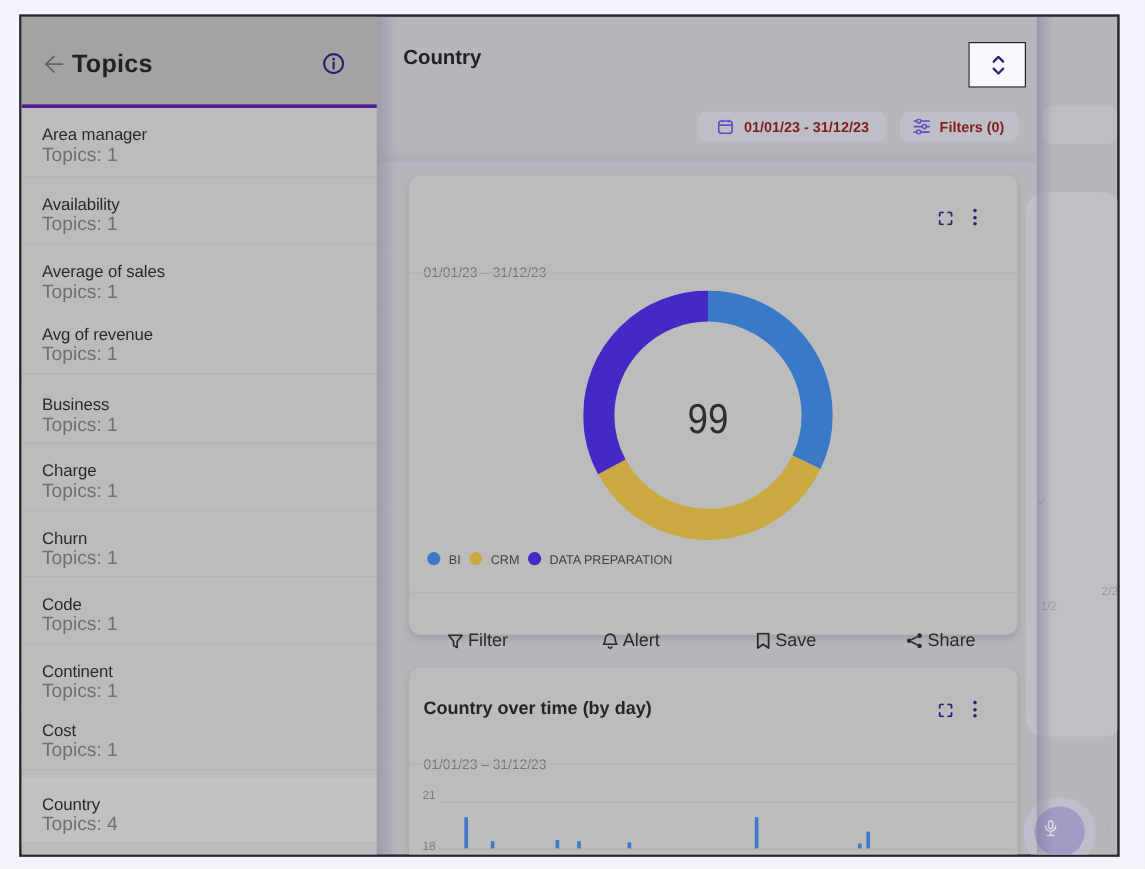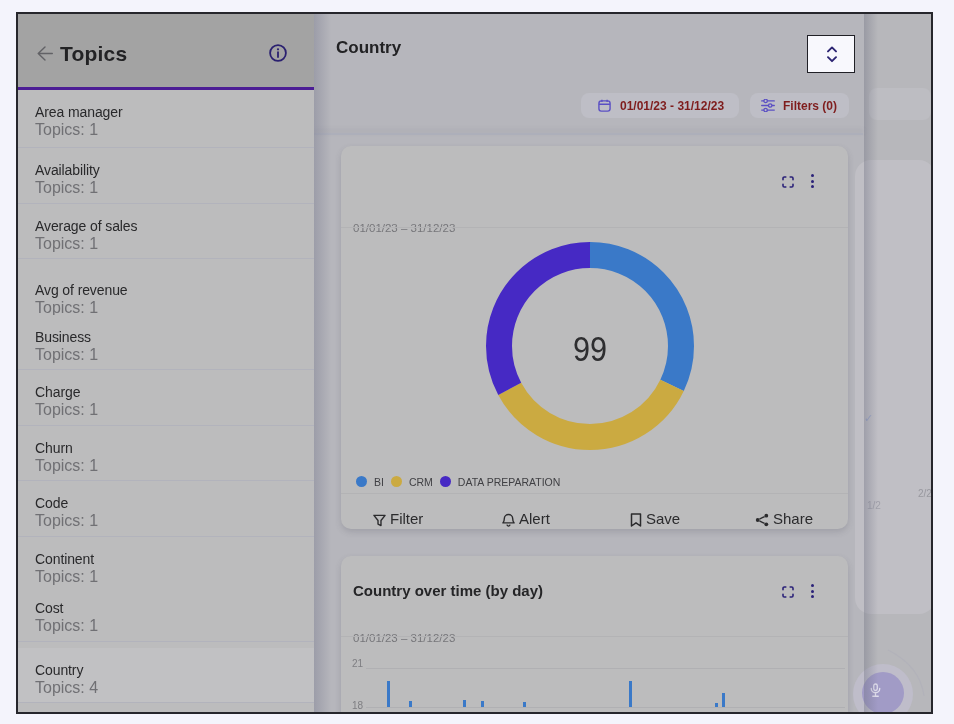--- a/index.html
+++ b/index.html
@@ -30,25 +30,25 @@
   .card { position:absolute; left:323px; width:507px; background:#bcbcbd; border-radius:10px; box-shadow:0 3px 6px rgba(60,60,80,0.18); }
   .card1 { top:132px; height:383px; }
   .card2 { top:542px; height:230px; }
   .c-title { position:absolute; left:12px; top:26px; font-size:15px; font-weight:bold; color:#252527; }
   .c-sub { position:absolute; left:12px; top:52px; font-size:11.5px; color:#76767a;margin-top:24px; }
   .c-sep { position:absolute; left:0; width:507px; height:1px; background:#b3b3b5; }
   .c-icons { position:absolute; top:30px; }
 
   
   .dot { display:inline-block; width:11px; height:11px; border-radius:50%; vertical-align:-1px; }
-  .legend { position:absolute; left:15px; top:330px; font-size:10.5px; color:#404044;text-align:center; }
+  .legend { position:absolute; left:15px; top:314px; font-size:10.5px; color:#404044;text-align:center; }
   .legend span.lbl { margin-right:7px; margin-left:7px; }
 
   
-  .actions { position:absolute; left:0; top:352px; width:463px; height:22px; font-size:15px; color:#2b2b2d; }
+  .actions { position:absolute; left:0; top:367px; width:463px; height:22px; font-size:15px; color:#2b2b2d; }
   .act { position:absolute; top:0; white-space:nowrap; }
   .act svg { vertical-align:-3px; margin-right:4px; }
 
   
   .glab { position:absolute; font-size:10px; color:#7e7e82; }
   .gline { position:absolute; height:1px; background:#b0b0b3; }
   .spike { position:absolute; width:2.5px; background:#3a79c8; }
 
   
   .rstrip { position:absolute; left:846px; top:0; width:67px; height:699px; background:#b7b7bb; }
@@ -192,21 +192,21 @@
         <div class="s">Topics: 1</div>
       </div>
       <div class="row" style="top:134px;height:55.5px;">
         <div class="t">Availability</div>
         <div class="s">Topics: 1</div>
       </div>
       <div class="row" style="top:189.5px;height:55.5px;">
         <div class="t">Average of sales</div>
         <div class="s">Topics: 1</div>
       </div>
-      <div class="row" style="top:254px;height:55.5px;padding-left:39px;">
+      <div class="row" style="top:242px;height:55.5px;padding-left:39px;">
         <div class="t">Avg of revenue</div>
         <div class="s">Topics: 1</div>
       </div>
       <div class="row" style="top:300.5px;height:55.5px;">
         <div class="t">Business</div>
         <div class="s">Topics: 1</div>
       </div>
       <div class="row" style="top:356px;height:55.5px;">
         <div class="t">Charge</div>
         <div class="s">Topics: 1</div>

